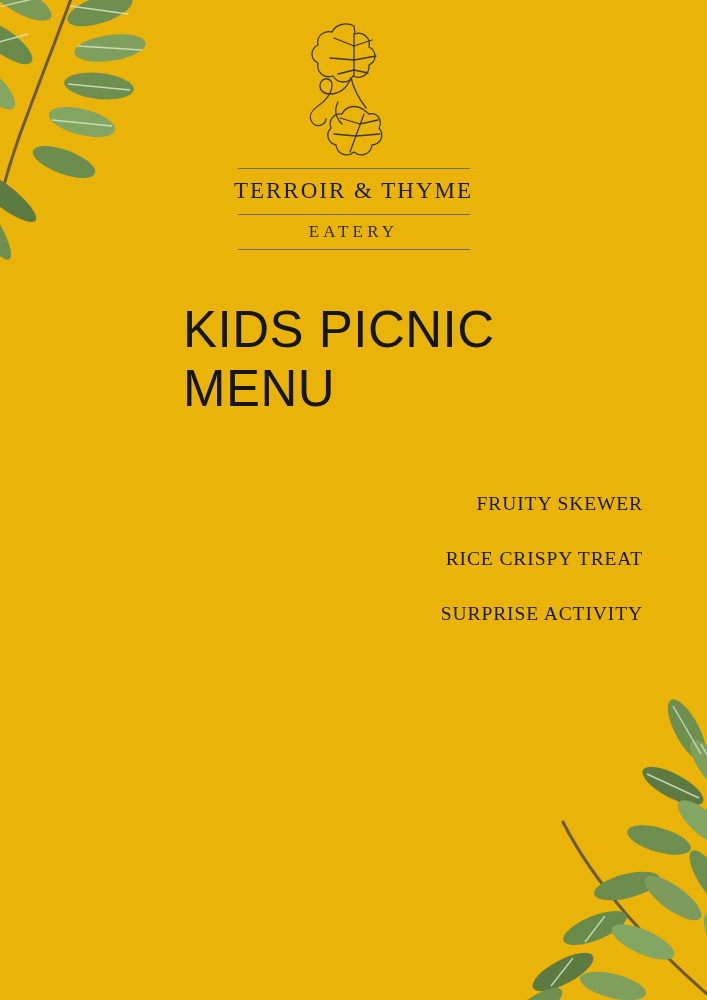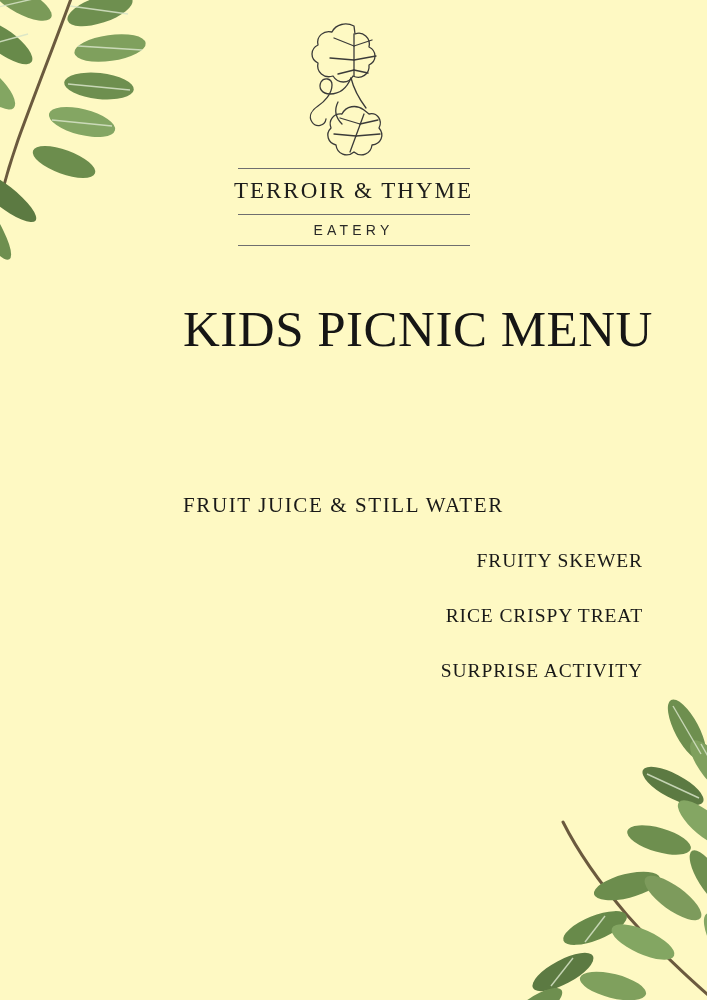--- a/index.html
+++ b/index.html
@@ -11,21 +11,21 @@
     height: 1000px;
     background: #ffffff;
     font-family: "Liberation Serif", serif;
     overflow: hidden;
     position: relative;
   }
 
   .page {
     position: absolute;
     inset: 0;
-    background: #fef9c3;
+    background: #eab308;
     overflow: hidden;
   }
 
   
   .foliage {
     position: absolute;
     pointer-events: none;
   }
   .foliage-tl {
     top: -10px;
@@ -62,35 +62,35 @@
   .brand-name {
     font-family: "Liberation Serif", serif;
     font-size: 23px;
     letter-spacing: 2.0px;
     color: #1d1d1b;
     margin: 9px 0 10px 0;
     text-align: center;
     white-space: nowrap;
   }
   .brand-sub {
-    font-family: Liberation Sans, sans-serif;
-    font-size: 14px;
+    font-family: Liberation Serif, serif;
+    font-size: 17px;
     letter-spacing: 4.2px;
     color: #2a2a28;
     margin: 7px 0 7px 0;
     text-align: center;
   }
 
   
   .headline {
     position: absolute;
     top: 300px;
     left: 183px;
     width: 470px;
-    font-family: Liberation Serif, serif;
+    font-family: Liberation Sans, sans-serif;
     font-size: 51px;
     line-height: 1.16;
     letter-spacing: 0.5px;
     color: #161615;
     margin: 0;
     font-weight: normal;
   }
 
   
   .menu-list {
@@ -218,19 +218,18 @@
     <div class="logo-rule"></div>
     <div class="brand-name">TERROIR &amp; THYME</div>
     <div class="logo-rule"></div>
     <div class="brand-sub">EATERY</div>
     <div class="logo-rule"></div>
   </div>
 
   <h1 class="headline">KIDS PICNIC MENU</h1>
 
   <ul class="menu-list">
-    <li class="menu-item size-lg">FRUIT JUICE &amp; STILL WATER</li>
     <li class="menu-item size-md">FRUITY SKEWER</li>
     <li class="menu-item size-md">RICE CRISPY TREAT</li>
     <li class="menu-item size-md">SURPRISE ACTIVITY</li>
   </ul>
 
 </div>
 
 </body></html>

